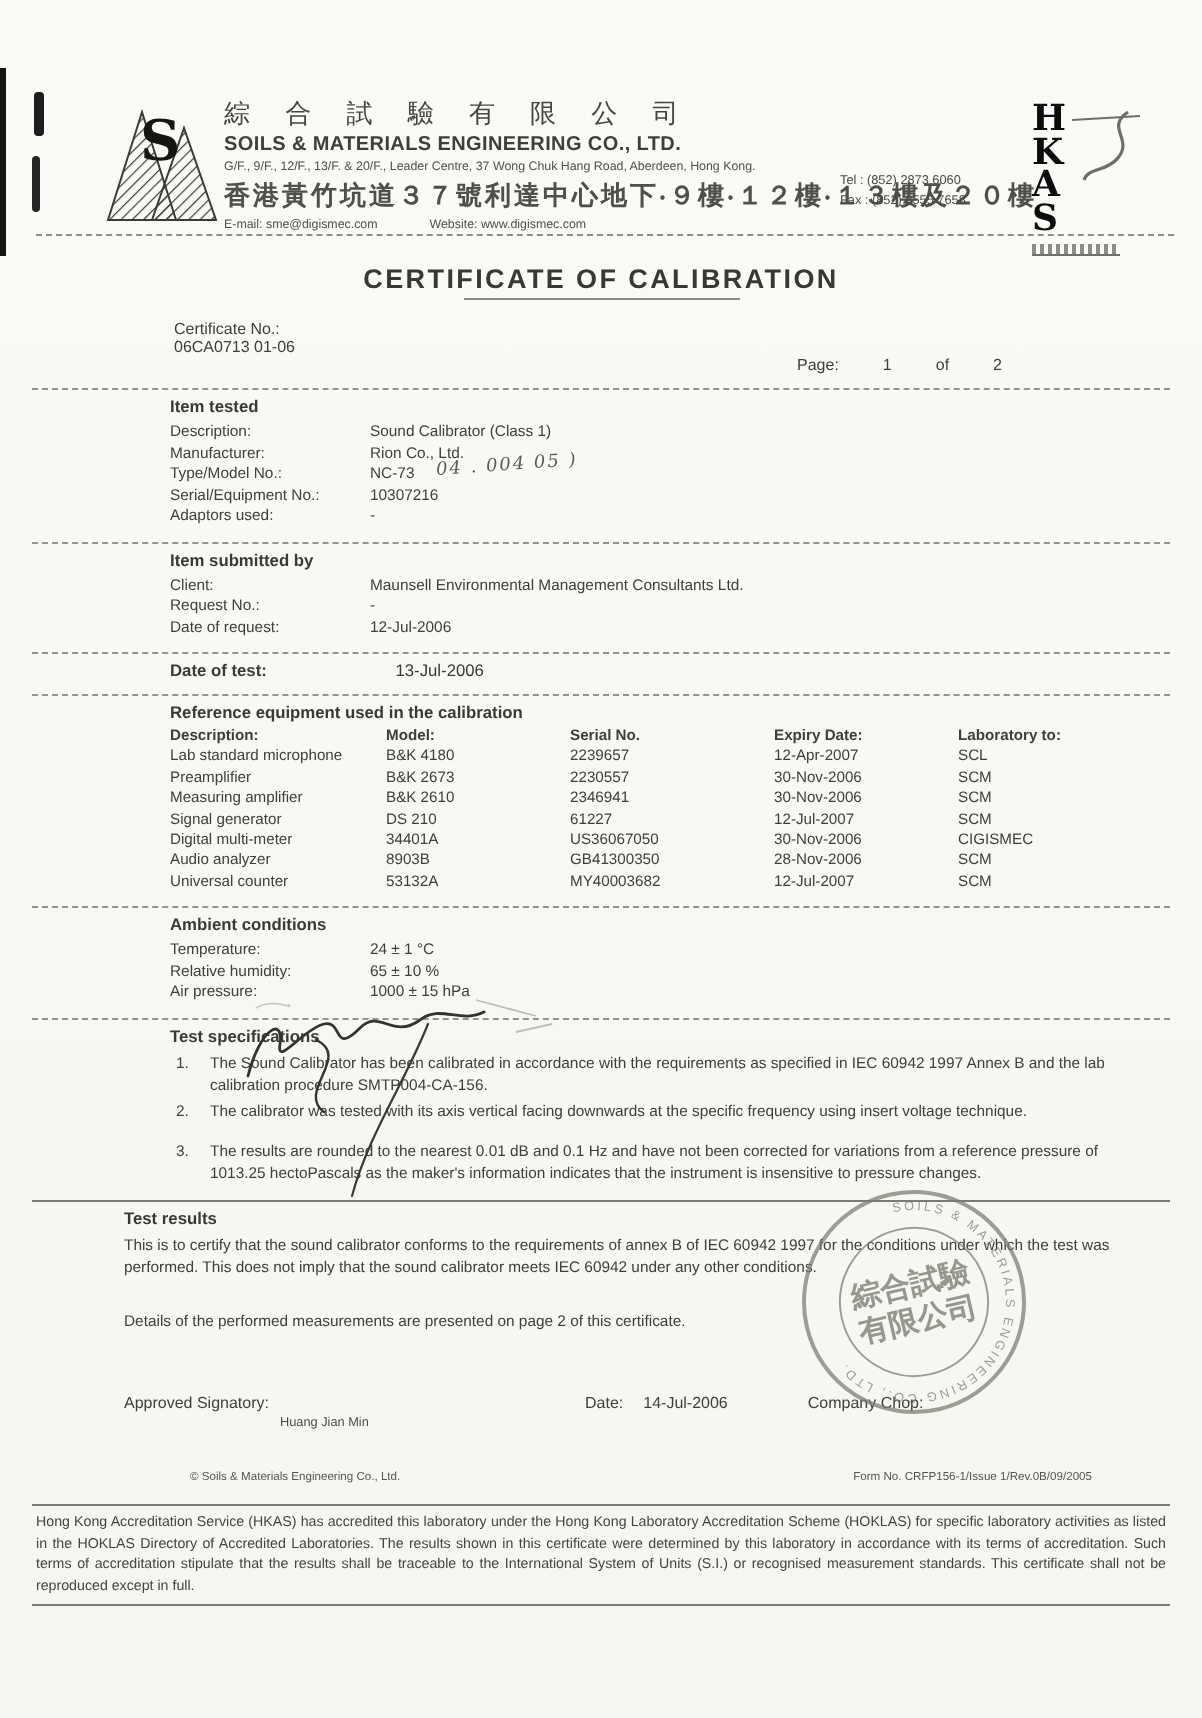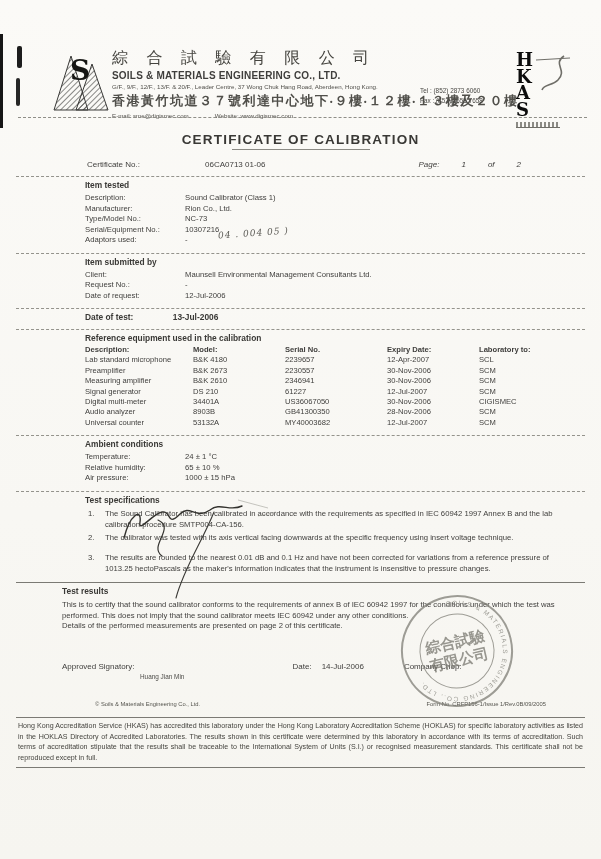--- a/index.html
+++ b/index.html
@@ -8,46 +8,46 @@
     background:linear-gradient(180deg,#fbfaf7 0%,#f8f7f3 60%,#f6f5f0 100%);
     font-family:"Liberation Sans",sans-serif;color:#3f3e3c;overflow:hidden;
   }
   
   .edge-bar{position:absolute;left:0;top:34px;width:3px;height:94px;background:#161616;}
   .blob1{position:absolute;left:17px;top:46px;width:5px;height:22px;background:#1d1d1d;border-radius:2px;}
   .blob2{position:absolute;left:16px;top:78px;width:4px;height:28px;background:#262626;border-radius:2px;}
   
   .logo{position:absolute;left:52px;top:50px;}
   .h-text{position:absolute;left:112px;top:48px;width:300px;}
-  .company-cn{font-size:16px;letter-spacing:7px;color:#45443f;white-space:nowrap;}
+  .company-cn{font-size:13px;letter-spacing:7px;color:#45443f;white-space:nowrap;}
   .company-en{font-size:10px;font-weight:bold;letter-spacing:.2px;margin-top:1px;white-space:nowrap;}
   .addr-en{font-size:6.2px;margin-top:2px;color:#504f4a;white-space:nowrap;}
   .addr-cn{font-size:13px;letter-spacing:1.5px;margin-top:1px;color:#504f4a;white-space:nowrap;font-weight:bold;}
   .contact-line{font-size:6.2px;margin-top:2px;color:#504f4a;display:flex;gap:26px;white-space:nowrap;}
   .telfax{position:absolute;left:420px;top:86px;font-size:6.4px;line-height:1.6;color:#4a4945;white-space:nowrap;}
   .hkas{position:absolute;left:516px;top:52px;width:56px;}
   .hkas-letters{font-family:"DejaVu Serif",serif;font-weight:bold;font-size:18px;line-height:.92;letter-spacing:3px;width:2.4ch;word-break:break-all;color:#0c0c0c;}
   .hkas-swoosh{position:absolute;left:18px;top:2px;}
   .hkas-caption{margin-top:4px;width:44px;height:5px;
     background:repeating-linear-gradient(90deg,#8c8b85 0 2px,transparent 2px 4px);
     border-bottom:1px solid #6f6e68;}
   .header-rule{position:absolute;left:18px;right:14px;top:117px;border-top:1px dashed #8f8e88;}
   
   .content{position:absolute;left:0;right:0;top:124px;}
   .title{ text-align:center;font-size:13.5px;font-weight:bold;letter-spacing:1.2px;margin-top:8px;color:#393835;}
   .title-underline{width:138px;height:1px;background:#8b8a84;margin:2px auto 0 auto;}
-  .cert-row{display:flex;margin:10px 20px 0 87px;font-size:8px;align-items:flex-start;}
+  .cert-row{display:flex;margin:10px 20px 0 87px;font-size:8px;align-items:flex-start;flex-direction:column;}
   .cert-label{width:118px;}
   .cert-no{width:170px;}
-  .page-group{margin-left:auto;display:flex;gap:22px;margin-right:60px;font-style:italic;}
+  .page-group{margin-left:auto;display:flex;gap:22px;margin-right:80px;}
   .rule{border-top:1px dashed #94938c;margin:7px 16px 0 16px;}
   .rule-solid{border-top:1.5px solid #7b7a74;margin:7px 16px 0 16px;}
   .sec-head{margin:3px 0 0 85px;font-weight:bold;font-size:8.4px;color:#3a3936;}
   .sec-head.shift{margin-left:62px;}
-  .inline-val{font-weight:bold;margin-left:37px;}
+  .inline-val{font-weight:normal;margin-left:62px;}
   .kv-list{margin:3px 0 0 85px;font-size:7.7px;line-height:10.5px;}
   .kv-row{display:flex;}
   .kv-label{width:100px;flex:none;}
   .kv-value{white-space:nowrap;}
   
   .eq-table{margin:2px 0 0 85px;font-size:7.6px;line-height:10.4px;}
   .eq-row{display:flex;}
   .eq-c1{width:108px;flex:none;}
   .eq-c2{width:92px;flex:none;}
   .eq-c3{width:102px;flex:none;}
@@ -55,21 +55,21 @@
   .eq-c5{flex:1;}
   .eq-head{font-weight:bold;}
   
   .spec-list{margin:4px 0 0 88px;font-size:7.7px;line-height:10.8px;width:470px;}
   .spec-item{display:flex;margin-top:3px;}
   .spec-item.gap{margin-top:9px;}
   .spec-num{width:17px;flex:none;}
   .spec-text{flex:1;}
   
   .tr-para{margin:4px 20px 0 62px;font-size:7.7px;line-height:10.8px;width:505px;}
-  .tr-para2{margin-top:0;}
+  .tr-para2{margin-top:17px;}
   
   .sig-row{display:flex;align-items:baseline;margin:30px 0 0 62px;font-size:8px;white-space:nowrap;}
   .sig-space{width:150px;flex:none;}
   .sig-date-label{margin-left:8px;}
   .sig-date-val{margin-left:10px;text-align:center;}
   .sig-chop-label{margin-left:40px;}
   .sig-name{position:absolute;left:140px;font-size:6.4px;color:#4c4b47;margin-top:2px;}
   .signature-svg{position:absolute;left:118px;top:498px;pointer-events:none;}
   
   .comments{margin:20px 24px 0 62px;font-size:7.7px;line-height:10.8px;}

